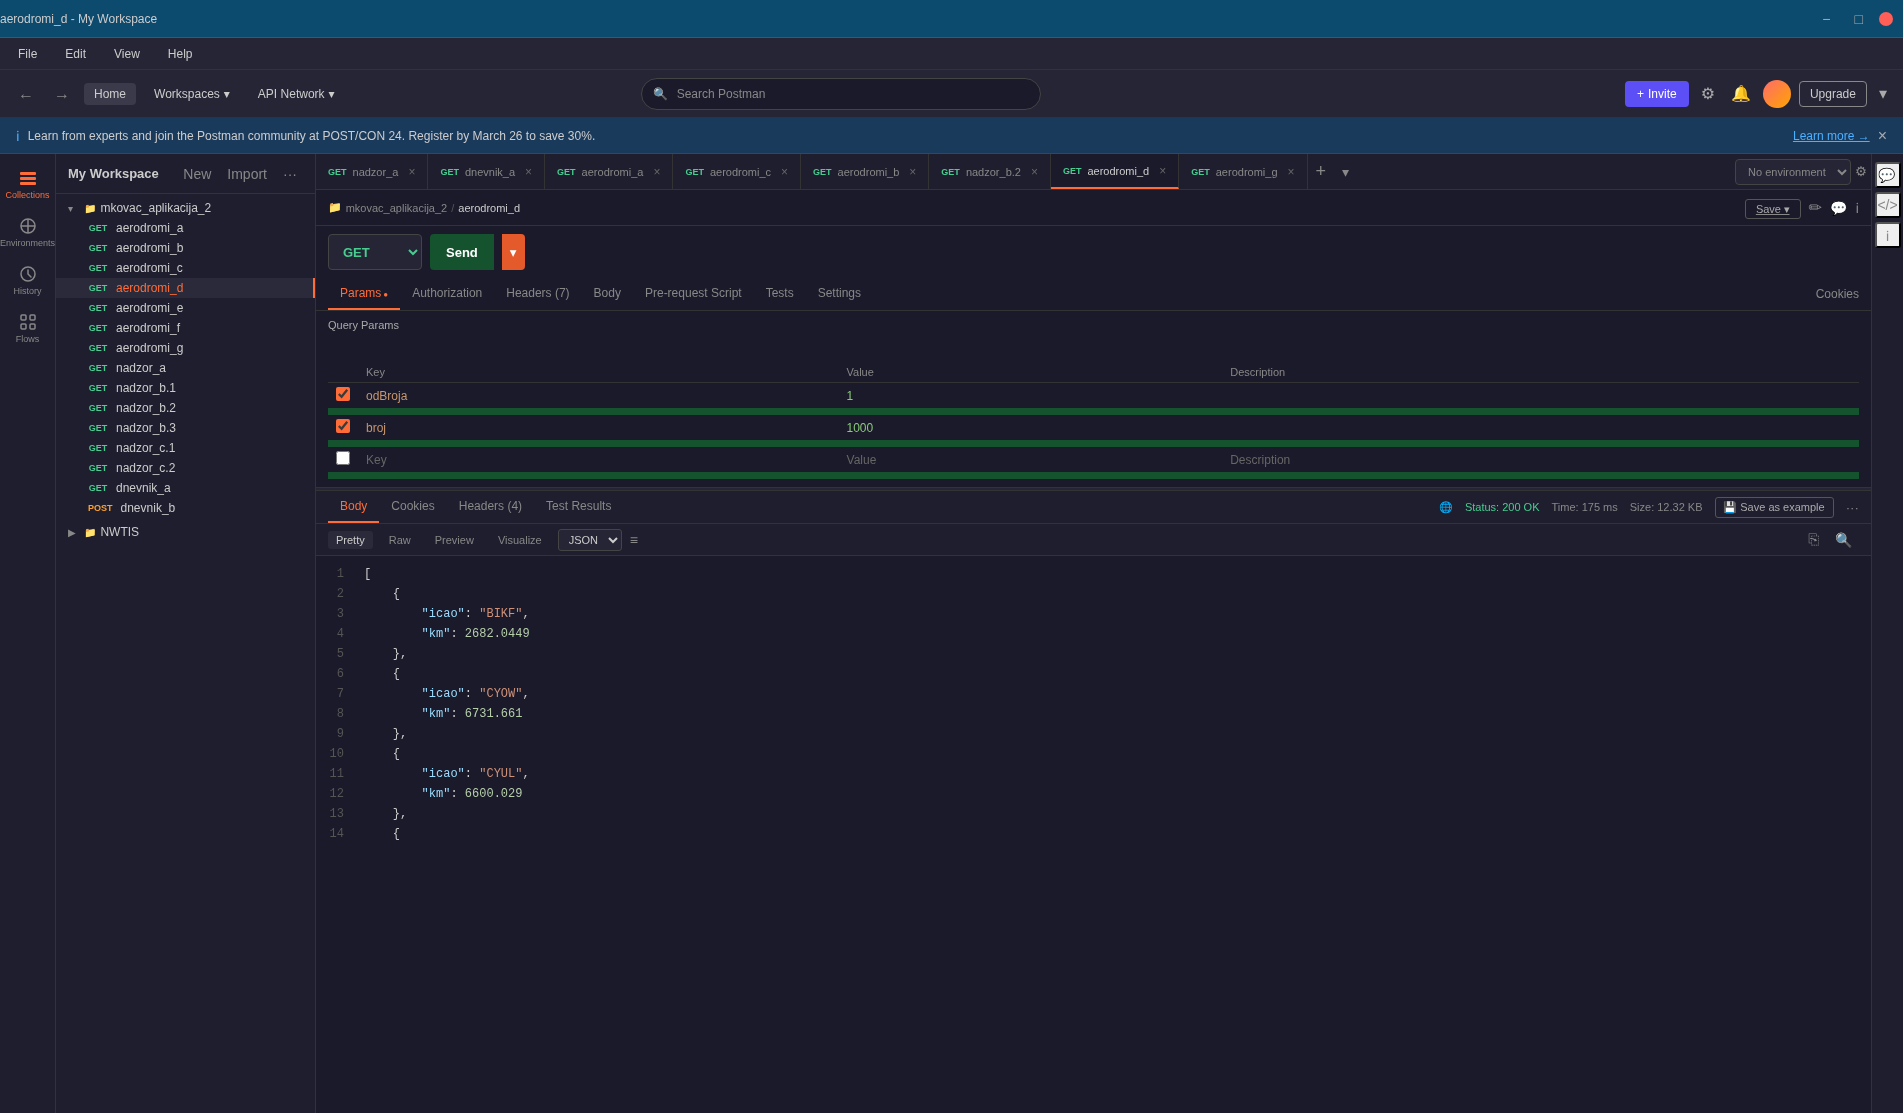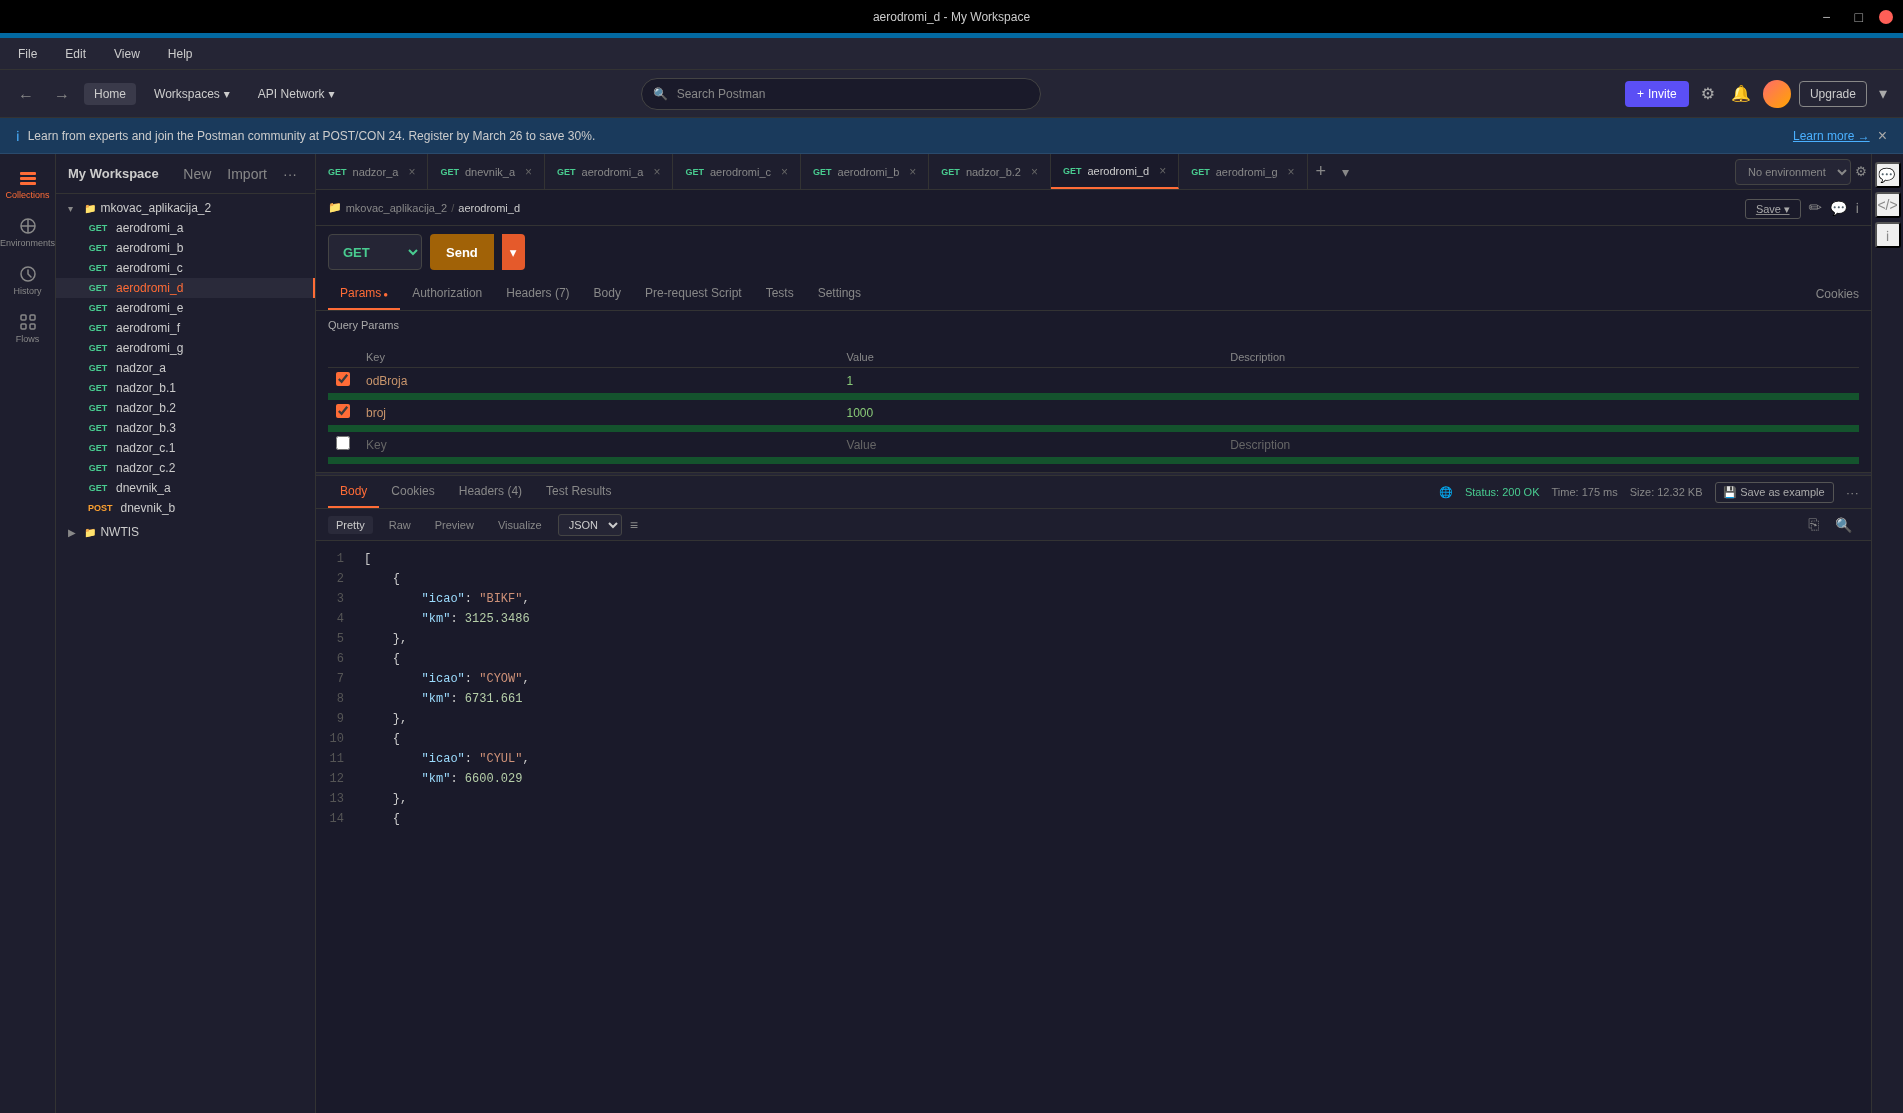--- a/index.html
+++ b/index.html
@@ -1,19 +1,19 @@
 <!DOCTYPE html>
 <html><head>
   <meta charset="utf-8">
   <style>
     * { box-sizing: border-box; margin: 0; padding: 0; }
     body { font-family: -apple-system, BlinkMacSystemFont, 'Segoe UI', sans-serif; background: #1a1a2e; color: #d4d4d4; font-size: 12px; overflow: hidden; height: 1113px; width: 1903px; }
 
     
-    .titlebar { background: #000000; height: 38px; display: flex; align-items: center; justify-content: center; position: relative; border-bottom: 5px solid #0369a1; }
+    .titlebar { background: #0c4a6e; height: 38px; display: flex; align-items: center; position: relative; border-bottom: 1px solid #0369a1; }
     .titlebar-title { color: #ccc; font-size: 12px; }
     .titlebar-controls { position: absolute; right: 10px; display: flex; gap: 8px; align-items: center; }
     .titlebar-btn { width: 14px; height: 14px; border-radius: 50%; border: none; cursor: pointer; }
     .titlebar-close { background: #ff5f57; }
     .win-btn { background: none; border: none; color: #aaa; cursor: pointer; font-size: 14px; padding: 2px 8px; }
 
     
     .menubar { background: #252535; height: 32px; display: flex; align-items: center; padding: 0 12px; gap: 16px; border-bottom: 1px solid #333; }
     .menu-item { color: #ccc; font-size: 12px; cursor: pointer; padding: 4px 6px; border-radius: 3px; }
 
@@ -88,21 +88,21 @@
     .request-area { background: #1a1a2a; padding: 0; display: flex; flex-direction: column; }
     .request-path { display: flex; align-items: center; padding: 8px 12px; gap: 4px; border-bottom: 1px solid #333; font-size: 11px; color: #888; }
     .breadcrumb-sep { color: #555; }
     .breadcrumb-link { color: #888; cursor: pointer; }
     .breadcrumb-current { color: #ccc; }
 
     
     .url-bar { display: flex; align-items: center; padding: 8px 12px; gap: 8px; }
     .method-select { background: #252535; border: 1px solid #444; color: #49cc90; padding: 6px 10px; border-radius: 4px; font-size: 13px; font-weight: 600; cursor: pointer; height: 36px; min-width: 80px; }
     .url-input { flex: 1; background: #252535; border: 1px solid #444; color: #ccc; padding: 6px 12px; border-radius: 4px; font-size: 12px; height: 36px; outline: none; }
-    .send-btn { background: #a16207; color: white; border: none; border-radius: 4px 0 0 4px; padding: 6px 16px; cursor: pointer; font-size: 13px; font-weight: 600; height: 36px; }
+    .send-btn { background: #14532d; color: white; border: none; border-radius: 4px 0 0 4px; padding: 6px 16px; cursor: pointer; font-size: 13px; font-weight: 600; height: 36px; }
     .send-dropdown { background: #e55a2b; color: white; border: none; border-radius: 0 4px 4px 0; padding: 6px 8px; cursor: pointer; height: 36px; }
 
     
     .req-tabs { display: flex; align-items: center; padding: 0 12px; border-bottom: 1px solid #333; gap: 0; }
     .req-tab { padding: 8px 12px; cursor: pointer; font-size: 12px; color: #888; border-bottom: 2px solid transparent; }
     .req-tab.active { color: #ff6c37; border-bottom-color: #ff6c37; }
     .req-tab .dot { color: #ff6c37; font-size: 8px; margin-left: 2px; }
     .req-tab-right { margin-left: auto; color: #888; font-size: 12px; cursor: pointer; }
 
     
@@ -435,21 +435,21 @@
         <div class="req-tab">
           <span>Tests</span>
         </div>
         <div class="req-tab">
           <span>Settings</span>
         </div>
         <div class="req-tab-right">Cookies</div>
       </div>
 
       <div class="params-section">
-        <div style="display:flex; align-items:center; margin-bottom:8px;">
+        <div style="display:flex; align-items:center; margin-bottom:23px;">
           <span class="params-title">Query Params</span>
         </div>
         <table class="params-table">
           <thead>
             <tr>
               <th style="width:20px;"></th>
               <th>Key</th>
               <th>Value</th>
               <th>Description</th>
             </tr>
@@ -532,21 +532,21 @@
               <div>10</div>
               <div>11</div>
               <div>12</div>
             <div>13</div>
               <div>14</div>
           </div>
           <div class="code-content">
             <div class="code-line"><span class="json-bracket">[</span></div>
             <div class="code-line"><span class="json-bracket">    {</span></div>
             <div class="code-line"><span style="color:#ccc;">        </span><span class="json-key">"icao"</span><span style="color:#ccc;">: </span><span class="json-string">"BIKF"</span><span class="json-comma">,</span></div>
-            <div class="code-line"><span style="color:#ccc;">        </span><span class="json-key">"km"</span><span style="color:#ccc;">: </span><span class="json-number">3125.3486</span></div>
+            <div class="code-line"><span style="color:#ccc;">        </span><span class="json-key">"km"</span><span style="color:#ccc;">: </span><span class="json-number">2682.0449</span></div>
             <div class="code-line"><span class="json-bracket">    },</span></div>
             <div class="code-line"><span class="json-bracket">    {</span></div>
             <div class="code-line"><span style="color:#ccc;">        </span><span class="json-key">"icao"</span><span style="color:#ccc;">: </span><span class="json-string">"CYOW"</span><span class="json-comma">,</span></div>
             <div class="code-line"><span style="color:#ccc;">        </span><span class="json-key">"km"</span><span style="color:#ccc;">: </span><span class="json-number">6731.661</span></div>
             <div class="code-line"><span class="json-bracket">    },</span></div>
             <div class="code-line"><span class="json-bracket">    {</span></div>
             <div class="code-line"><span style="color:#ccc;">        </span><span class="json-key">"icao"</span><span style="color:#ccc;">: </span><span class="json-string">"CYUL"</span><span class="json-comma">,</span></div>
             <div class="code-line"><span style="color:#ccc;">        </span><span class="json-key">"km"</span><span style="color:#ccc;">: </span><span class="json-number">6600.029</span></div>
             <div class="code-line"><span class="json-bracket">    },</span></div>
             <div class="code-line"><span class="json-bracket">    {</span></div>

